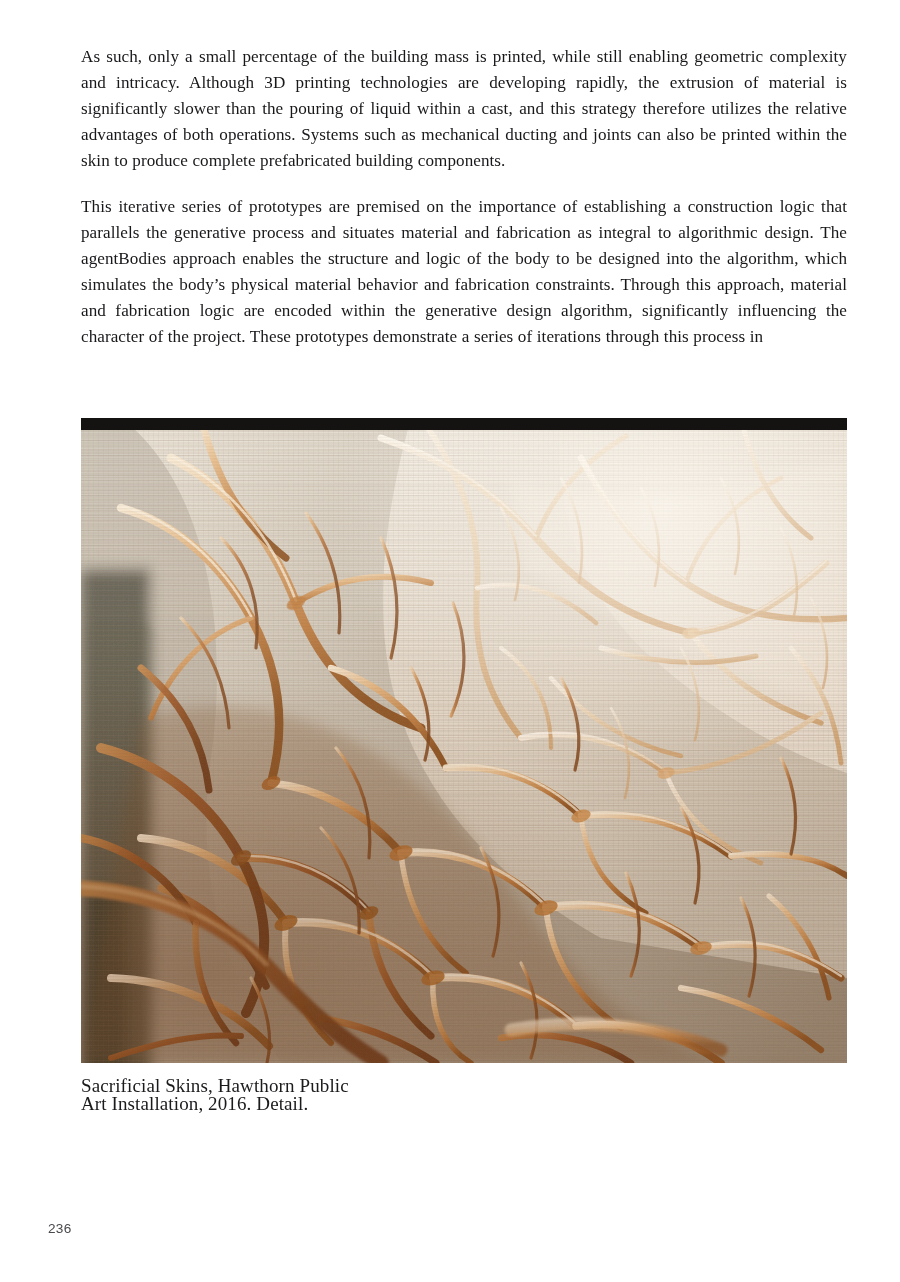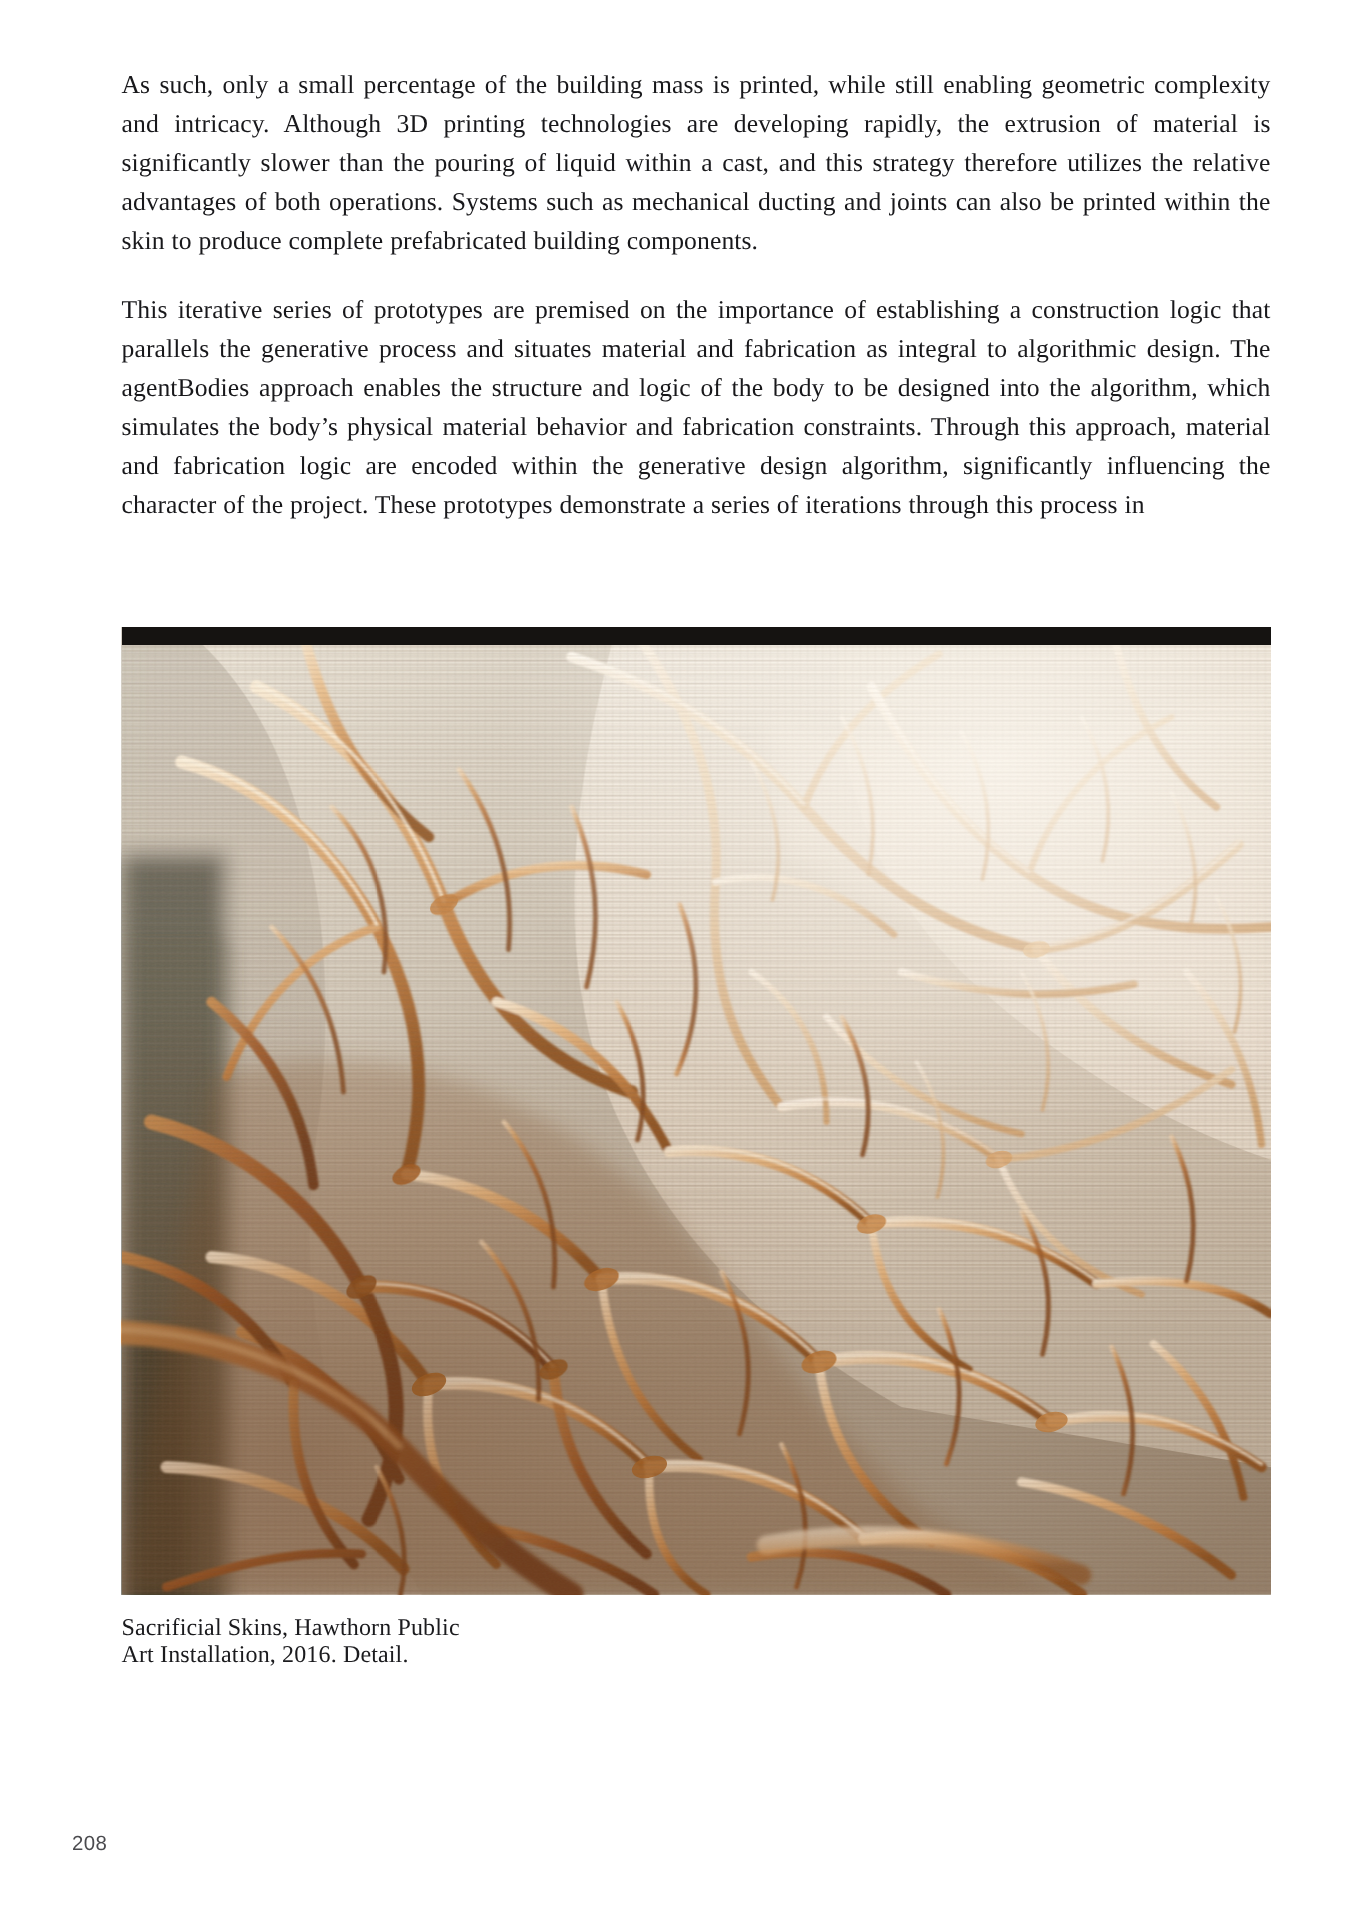--- a/index.html
+++ b/index.html
@@ -90,21 +90,21 @@
     background:
       radial-gradient(ellipse 60% 55% at 76% 14%, rgba(255,252,246,0.62) 0%, rgba(255,252,246,0.22) 45%, rgba(255,252,246,0) 72%),
       radial-gradient(ellipse 70% 60% at 16% 86%, rgba(96,52,20,0.30) 0%, rgba(96,52,20,0.10) 50%, rgba(96,52,20,0) 78%),
       linear-gradient(168deg, rgba(255,247,233,0.14) 0%, rgba(170,104,52,0.10) 52%, rgba(120,64,26,0.20) 100%);
     mix-blend-mode: normal;
   }
 
   .caption {
     margin-top: 14px;
     font-family: "Liberation Serif", "DejaVu Serif", serif;
-    font-size: 16px;
+    font-size: 19px;
     line-height: 18.1px;
     color: #1b1b1e;
     letter-spacing: 0.006em;
     white-space: pre-line;
   }
 
   
   .folio {
     position: absolute;
     left: 48px;
@@ -383,15 +383,15 @@
       </svg>
 
       <div class="photo-grade"></div>
       <div class="photo-topbar"></div>
     </div>
 
     <figcaption class="caption">Sacrificial Skins, Hawthorn Public
 Art Installation, 2016. Detail.</figcaption>
   </figure>
 
-  <div class="folio">208</div>
+  <div class="folio">236</div>
 
 </div>
 
 </body></html>

